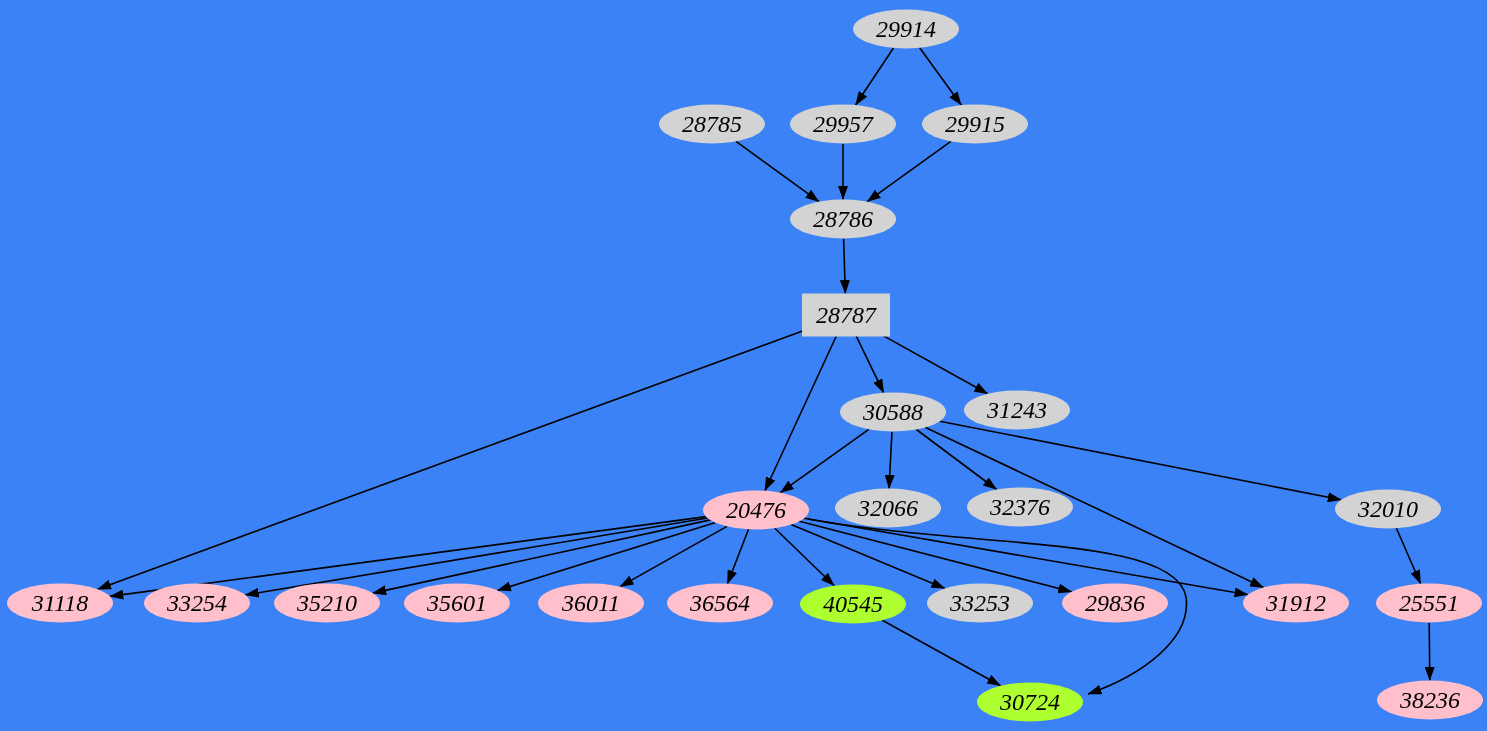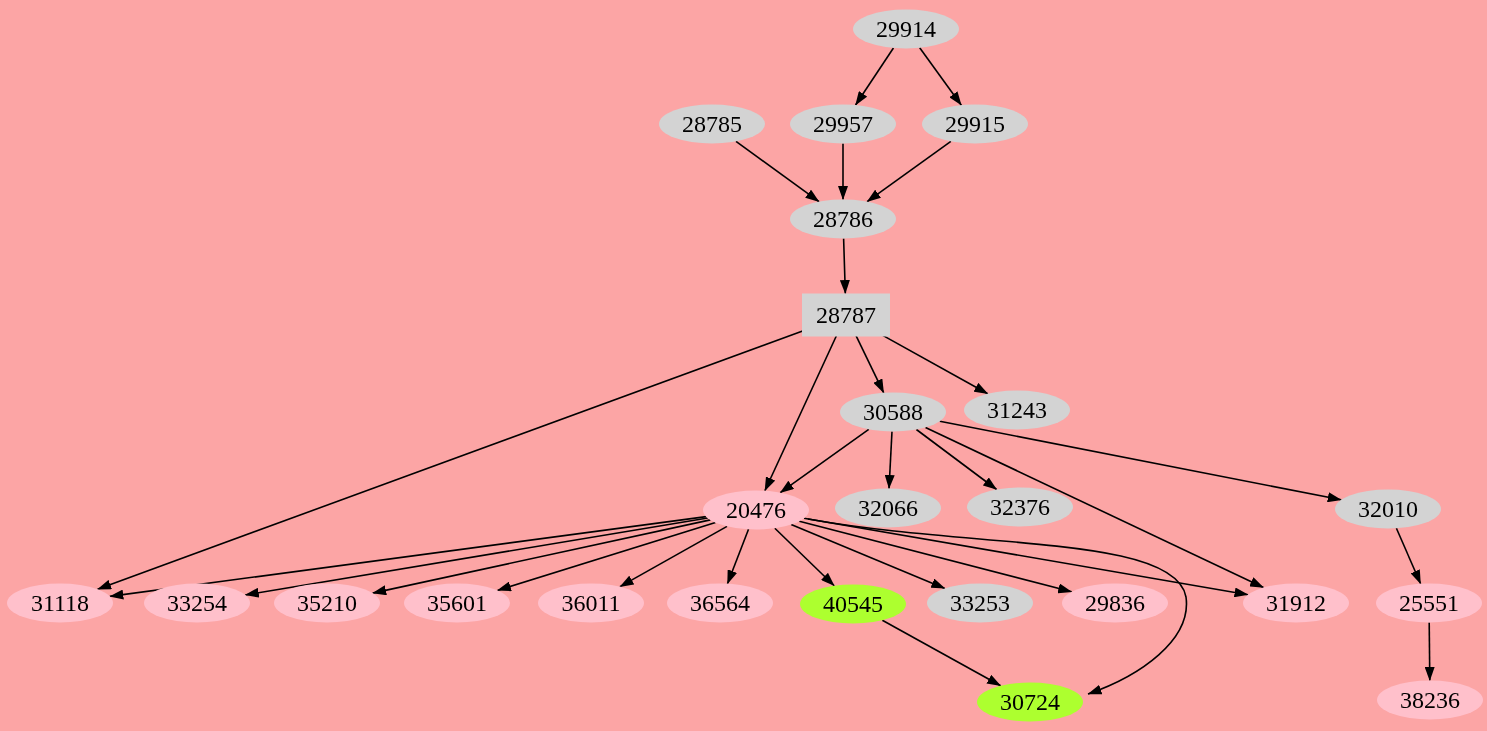--- a/index.html
+++ b/index.html
@@ -8,21 +8,22 @@
     background: #ffffff;
     width: 1487px;
     height: 731px;
     overflow: hidden;
     font-family: "Liberation Serif", "DejaVu Serif", serif;
   }
   .graph-wrap {
     position: relative;
     width: 1487px;
     height: 731px;
-    background: #fca5a5;
+    background: #3b82f6;
+    font-style: italic;
   }
   svg text {
     font-family: "Liberation Serif", "DejaVu Serif", serif;
     font-size: 24px;
     fill: #000000;
     text-anchor: middle;
   }
   svg .edge {
     fill: none;
     stroke: #000000;

